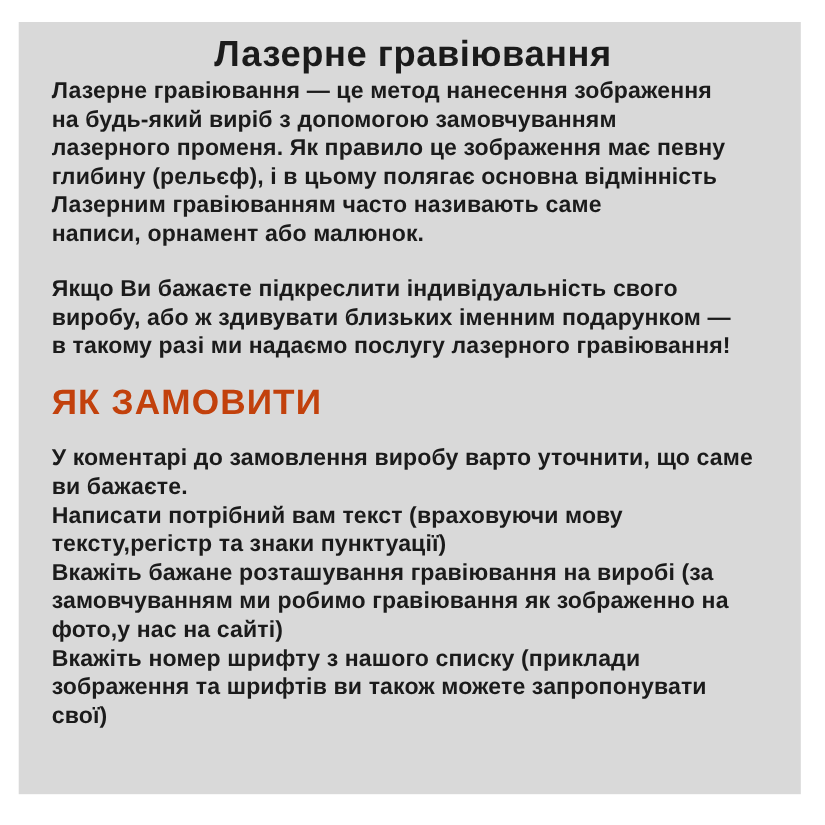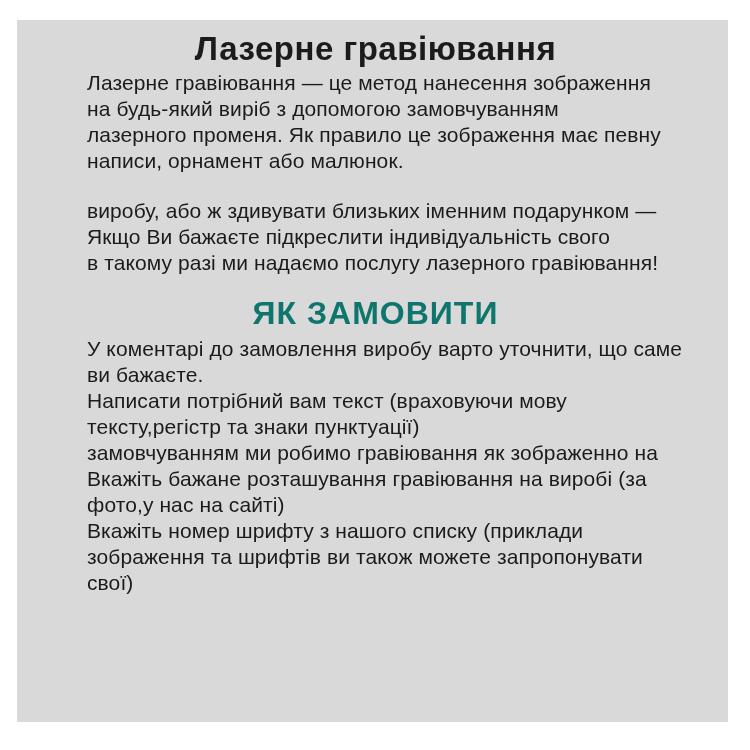--- a/index.html
+++ b/index.html
@@ -32,73 +32,73 @@
     margin: 4px 0 0 0;
     text-align: center;
     font-size: 33px;
     line-height: 42px;
     font-weight: 800;
     color: #1b1b1b;
     letter-spacing: 0.5px;
     white-space: nowrap;
   }
   .section-title {
-    margin: 14px 0 0 0;
-    text-align: center;
+    margin: 14px 0 16px 0;
     font-size: 32px;
     line-height: 46px;
     font-weight: 800;
-    color: #0f766e;
+    color: #c2410c;
     letter-spacing: 1px;
     white-space: nowrap;
   }
   .para {
     margin: 0;
     color: #1b1b1b;
   }
   .para.offer { margin-top: 24px; }
   .line {
     font-size: 21px;
     line-height: 26px;
-    font-weight: 400;
+    font-weight: 700;
     white-space: nowrap;
     letter-spacing: 0.1px;
-    margin-left: 40px;
   }
 </style>
 </head>
 <body>
 
 <div class="page">
   <div class="panel">
 
     <h1 class="main-title">Лазерне гравіювання</h1>
 
     <div class="para intro">
       <div class="line">Лазерне гравіювання — це метод нанесення зображення</div>
       <div class="line">на будь-який виріб з допомогою замовчуванням</div>
       <div class="line">лазерного променя. Як правило це зображення має певну</div>
+      <div class="line">глибину (рельєф), і в цьому полягає основна відмінність</div>
+      <div class="line">Лазерним гравіюванням часто називають саме</div>
       <div class="line">написи, орнамент або малюнок.</div>
     </div>
 
     <div class="para offer">
+      <div class="line">Якщо Ви бажаєте підкреслити індивідуальність свого</div>
       <div class="line">виробу, або ж здивувати близьких іменним подарунком —</div>
-      <div class="line">Якщо Ви бажаєте підкреслити індивідуальність свого</div>
       <div class="line">в такому разі ми надаємо послугу лазерного гравіювання!</div>
     </div>
 
     <h2 class="section-title">ЯК ЗАМОВИТИ</h2>
 
     <div class="para order">
       <div class="line">У коментарі до замовлення виробу варто уточнити, що саме</div>
       <div class="line">ви бажаєте.</div>
       <div class="line">Написати потрібний вам текст (враховуючи мову</div>
       <div class="line">тексту,регістр та знаки пунктуації)</div>
+      <div class="line">Вкажіть бажане розташування гравіювання на виробі (за</div>
       <div class="line">замовчуванням ми робимо гравіювання як зображенно на</div>
-      <div class="line">Вкажіть бажане розташування гравіювання на виробі (за</div>
       <div class="line">фото,у нас на сайті)</div>
       <div class="line">Вкажіть номер шрифту з нашого списку (приклади</div>
       <div class="line">зображення та шрифтів ви також можете запропонувати</div>
       <div class="line">свої)</div>
     </div>
 
   </div>
 </div>
 
 </body></html>

